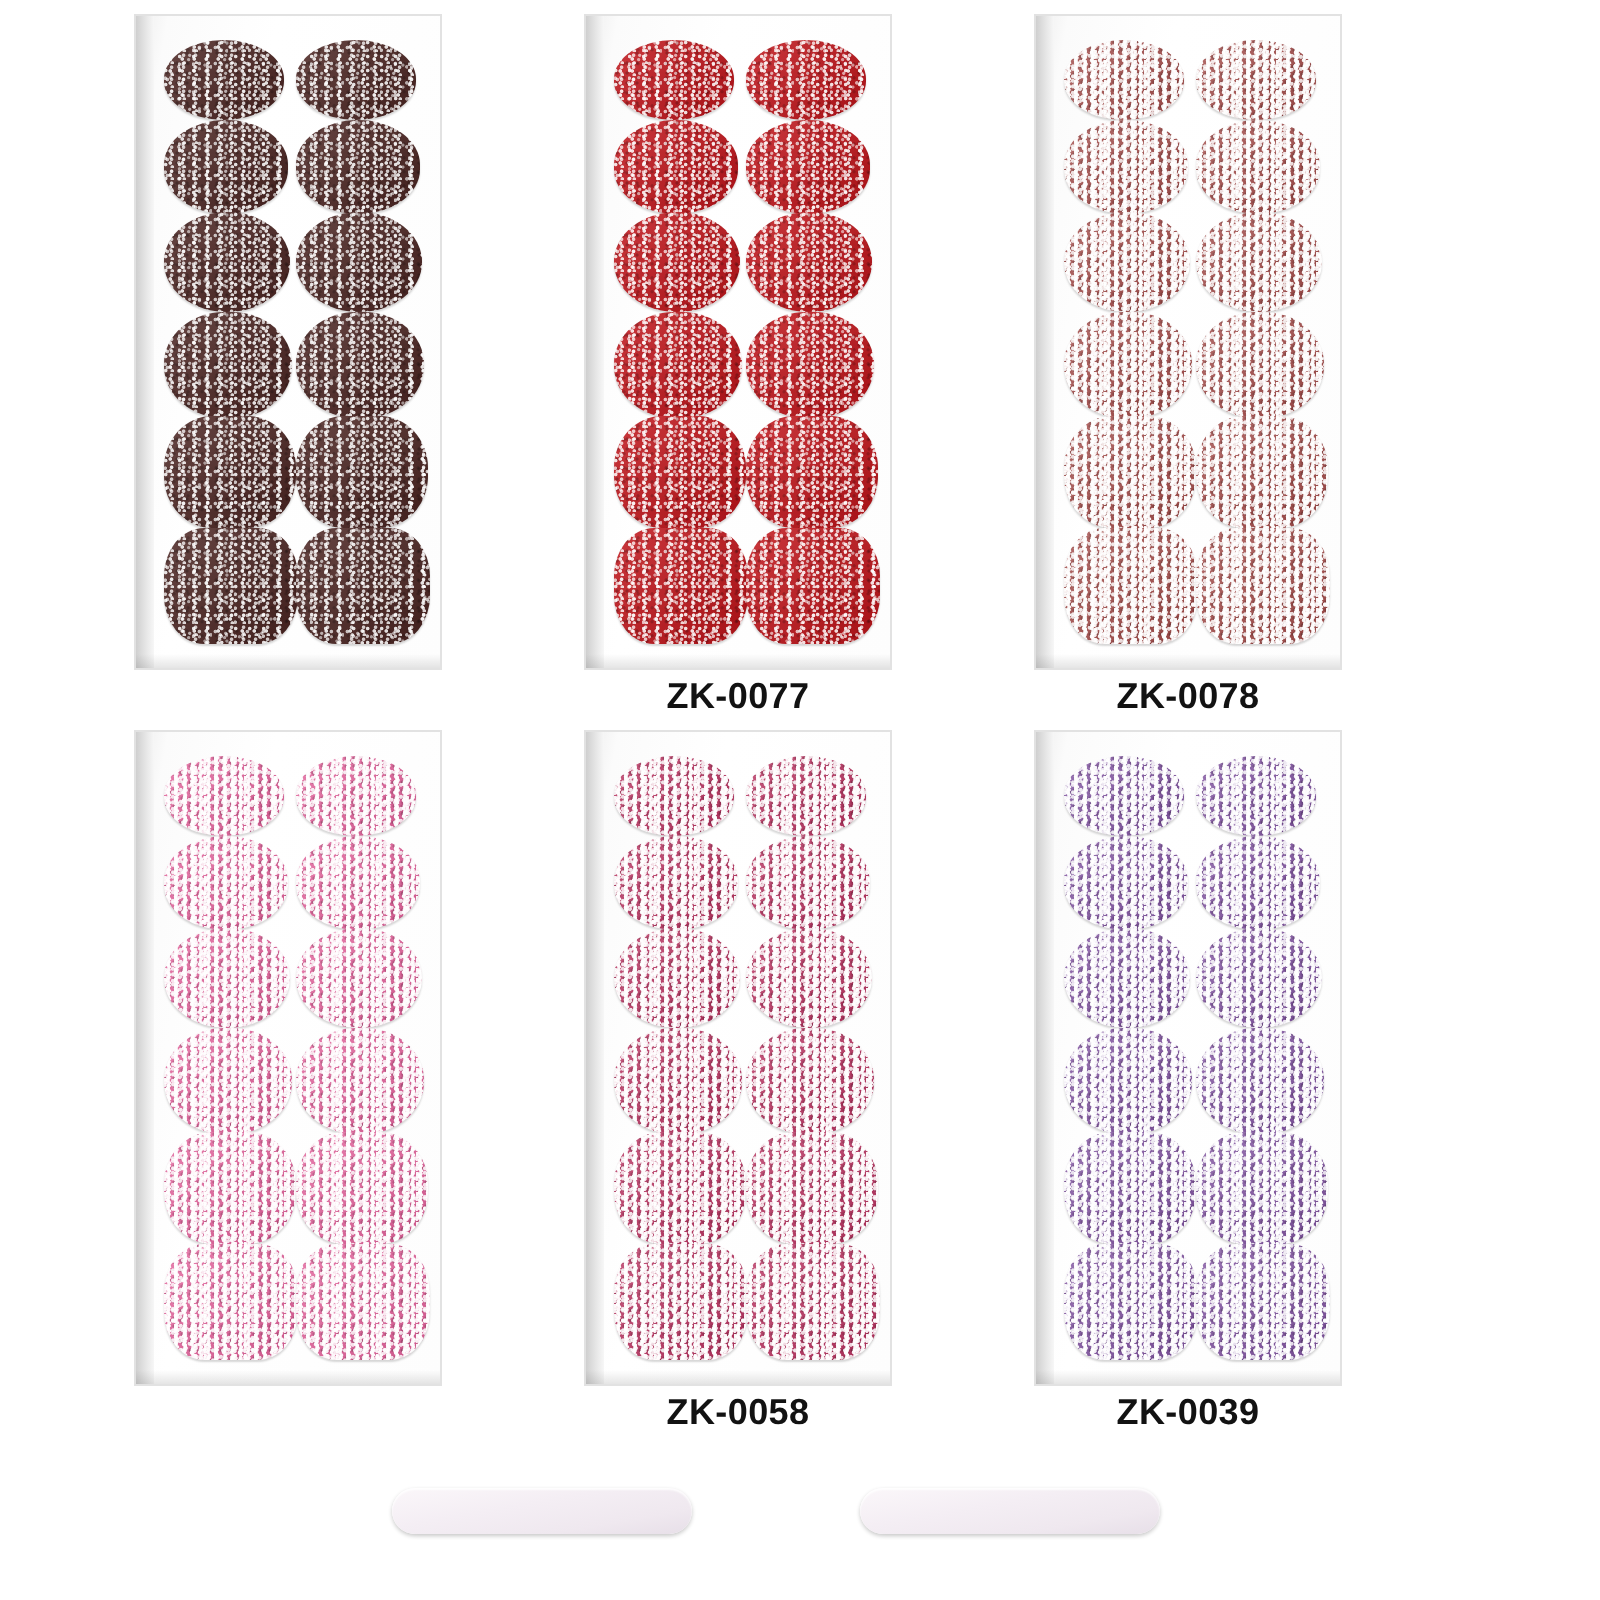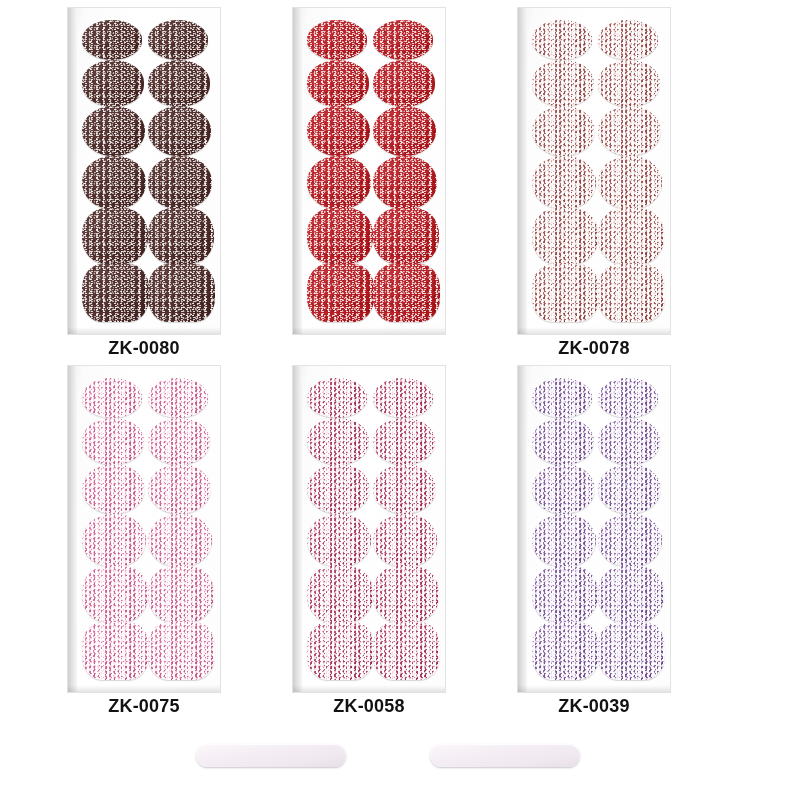--- a/index.html
+++ b/index.html
@@ -105,40 +105,40 @@
         <div class="nail" style="--c: #4a2320; width: 63px; height: 50px; border-radius: 32px / 25px; top: 98.2px; left: 80px;"></div>
         <div class="nail" style="--c: #4a2320; width: 64px; height: 53px; border-radius: 30px / 26px; top: 147.8px; left: 14px;"></div>
         <div class="nail" style="--c: #4a2320; width: 64px; height: 53px; border-radius: 30px / 26px; top: 147.8px; left: 80px;"></div>
         <div class="nail" style="--c: #4a2320; width: 66px; height: 56px; border-radius: 24px / 26px; top: 200.4px; left: 14px;"></div>
         <div class="nail" style="--c: #4a2320; width: 66px; height: 56px; border-radius: 24px / 26px; top: 200.4px; left: 80px;"></div>
         <div class="nail" style="--c: #4a2320; width: 67px; height: 58px; border-radius: 20px / 24px; top: 256px; left: 14px;"></div>
         <div class="nail" style="--c: #4a2320; width: 67px; height: 58px; border-radius: 20px / 24px; top: 256px; left: 80px;"></div>
       </div>
       <div class="shadow-bottom"></div>
     </div>
-    <div class="caption" style="left: 68px; top: 338px; width: 152px;">ZK-0080</div>
     <div class="sheet" style="left: 293px; top: 8px; width: 152px; height: 326px;">
       <div class="paper"></div>
       <div class="spine"></div>
       <div class="nails">
         <div class="nail" style="--c: #c01218; width: 60px; height: 40px; border-radius: 31px / 20px; top: 12px; left: 14px;"></div>
         <div class="nail" style="--c: #c01218; width: 60px; height: 40px; border-radius: 31px / 20px; top: 12px; left: 80px;"></div>
         <div class="nail" style="--c: #c01218; width: 62px; height: 47px; border-radius: 32px / 23px; top: 51.6px; left: 14px;"></div>
         <div class="nail" style="--c: #c01218; width: 62px; height: 47px; border-radius: 32px / 23px; top: 51.6px; left: 80px;"></div>
         <div class="nail" style="--c: #c01218; width: 63px; height: 50px; border-radius: 32px / 25px; top: 98.2px; left: 14px;"></div>
         <div class="nail" style="--c: #c01218; width: 63px; height: 50px; border-radius: 32px / 25px; top: 98.2px; left: 80px;"></div>
         <div class="nail" style="--c: #c01218; width: 64px; height: 53px; border-radius: 30px / 26px; top: 147.8px; left: 14px;"></div>
         <div class="nail" style="--c: #c01218; width: 64px; height: 53px; border-radius: 30px / 26px; top: 147.8px; left: 80px;"></div>
         <div class="nail" style="--c: #c01218; width: 66px; height: 56px; border-radius: 24px / 26px; top: 200.4px; left: 14px;"></div>
         <div class="nail" style="--c: #c01218; width: 66px; height: 56px; border-radius: 24px / 26px; top: 200.4px; left: 80px;"></div>
         <div class="nail" style="--c: #c01218; width: 67px; height: 58px; border-radius: 20px / 24px; top: 256px; left: 14px;"></div>
         <div class="nail" style="--c: #c01218; width: 67px; height: 58px; border-radius: 20px / 24px; top: 256px; left: 80px;"></div>
       </div>
       <div class="shadow-bottom"></div>
     </div>
+    <div class="caption" style="left: 293px; top: 338px; width: 152px;">ZK-0077</div>
     <div class="sheet" style="left: 518px; top: 8px; width: 152px; height: 326px;">
       <div class="paper"></div>
       <div class="spine"></div>
       <div class="nails">
         <div class="nail dense" style="--c: #a24a48; width: 60px; height: 40px; border-radius: 31px / 20px; top: 12px; left: 14px;"></div>
         <div class="nail dense" style="--c: #a24a48; width: 60px; height: 40px; border-radius: 31px / 20px; top: 12px; left: 80px;"></div>
         <div class="nail dense" style="--c: #a24a48; width: 62px; height: 47px; border-radius: 32px / 23px; top: 51.6px; left: 14px;"></div>
         <div class="nail dense" style="--c: #a24a48; width: 62px; height: 47px; border-radius: 32px / 23px; top: 51.6px; left: 80px;"></div>
         <div class="nail dense" style="--c: #a24a48; width: 63px; height: 50px; border-radius: 32px / 25px; top: 98.2px; left: 14px;"></div>
         <div class="nail dense" style="--c: #a24a48; width: 63px; height: 50px; border-radius: 32px / 25px; top: 98.2px; left: 80px;"></div>
@@ -164,21 +164,20 @@
         <div class="nail dense" style="--c: #e2609a; width: 63px; height: 50px; border-radius: 32px / 25px; top: 98.2px; left: 80px;"></div>
         <div class="nail dense" style="--c: #e2609a; width: 64px; height: 53px; border-radius: 30px / 26px; top: 147.8px; left: 14px;"></div>
         <div class="nail dense" style="--c: #e2609a; width: 64px; height: 53px; border-radius: 30px / 26px; top: 147.8px; left: 80px;"></div>
         <div class="nail dense" style="--c: #e2609a; width: 66px; height: 56px; border-radius: 24px / 26px; top: 200.4px; left: 14px;"></div>
         <div class="nail dense" style="--c: #e2609a; width: 66px; height: 56px; border-radius: 24px / 26px; top: 200.4px; left: 80px;"></div>
         <div class="nail dense" style="--c: #e2609a; width: 67px; height: 58px; border-radius: 20px / 24px; top: 256px; left: 14px;"></div>
         <div class="nail dense" style="--c: #e2609a; width: 67px; height: 58px; border-radius: 20px / 24px; top: 256px; left: 80px;"></div>
       </div>
       <div class="shadow-bottom"></div>
     </div>
-    <div class="caption" style="left: 68px; top: 696px; width: 152px;">ZK-0075</div>
     <div class="sheet" style="left: 293px; top: 366px; width: 152px; height: 326px;">
       <div class="paper"></div>
       <div class="spine"></div>
       <div class="nails">
         <div class="nail dense" style="--c: #b8315f; width: 60px; height: 40px; border-radius: 31px / 20px; top: 12px; left: 14px;"></div>
         <div class="nail dense" style="--c: #b8315f; width: 60px; height: 40px; border-radius: 31px / 20px; top: 12px; left: 80px;"></div>
         <div class="nail dense" style="--c: #b8315f; width: 62px; height: 47px; border-radius: 32px / 23px; top: 51.6px; left: 14px;"></div>
         <div class="nail dense" style="--c: #b8315f; width: 62px; height: 47px; border-radius: 32px / 23px; top: 51.6px; left: 80px;"></div>
         <div class="nail dense" style="--c: #b8315f; width: 63px; height: 50px; border-radius: 32px / 25px; top: 98.2px; left: 14px;"></div>
         <div class="nail dense" style="--c: #b8315f; width: 63px; height: 50px; border-radius: 32px / 25px; top: 98.2px; left: 80px;"></div>

